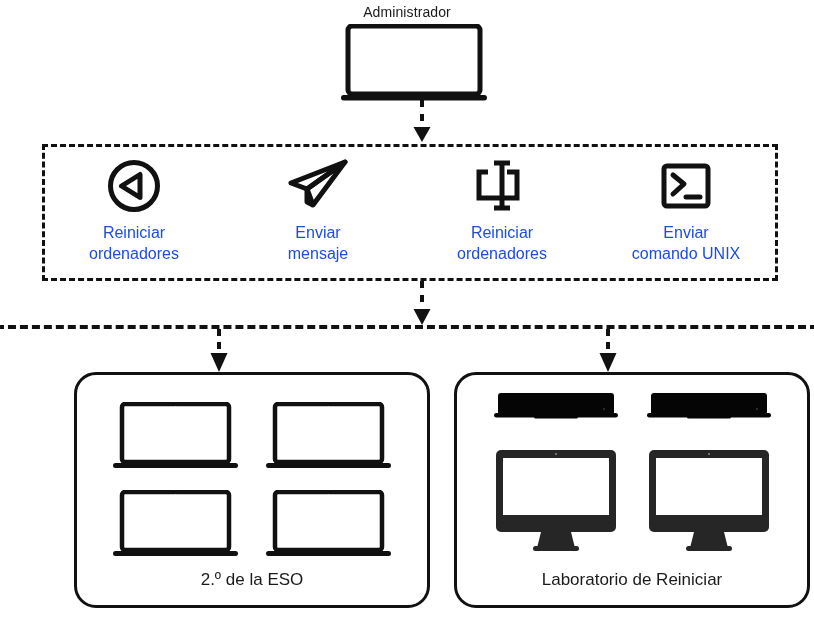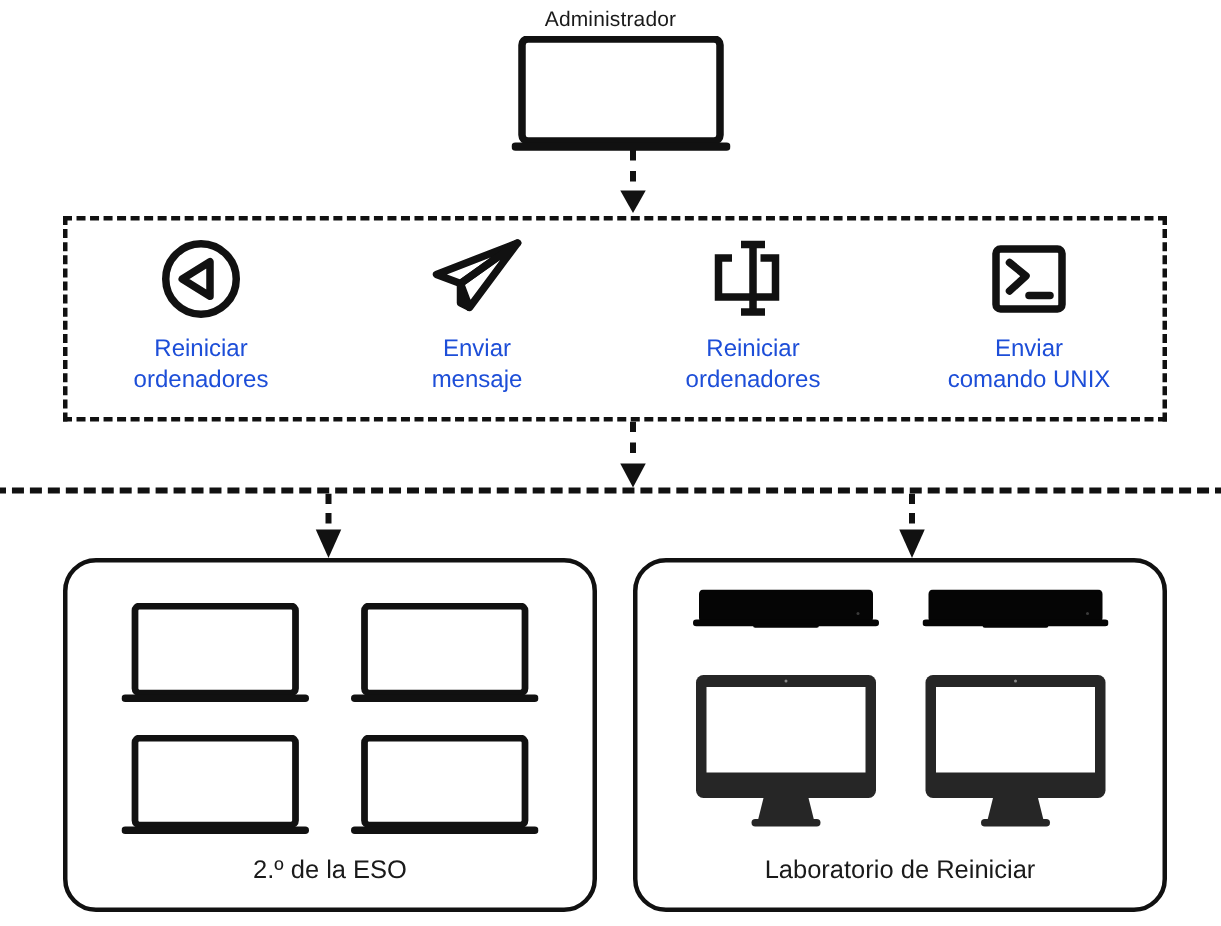--- a/index.html
+++ b/index.html
@@ -98,20 +98,21 @@
 
   
   .room {
     position: absolute;
     top: 372px;
     width: 356px;
     height: 236px;
     border: 3px solid #111111;
     border-radius: 22px;
     box-sizing: border-box;
+    margin-left: 32px;
   }
   #room-left  { left: 42px; }
   #room-right { left: 422px; }
 
   .room-label {
     position: absolute;
     left: 0;
     bottom: 14px;
     width: 100%;
     text-align: center;

